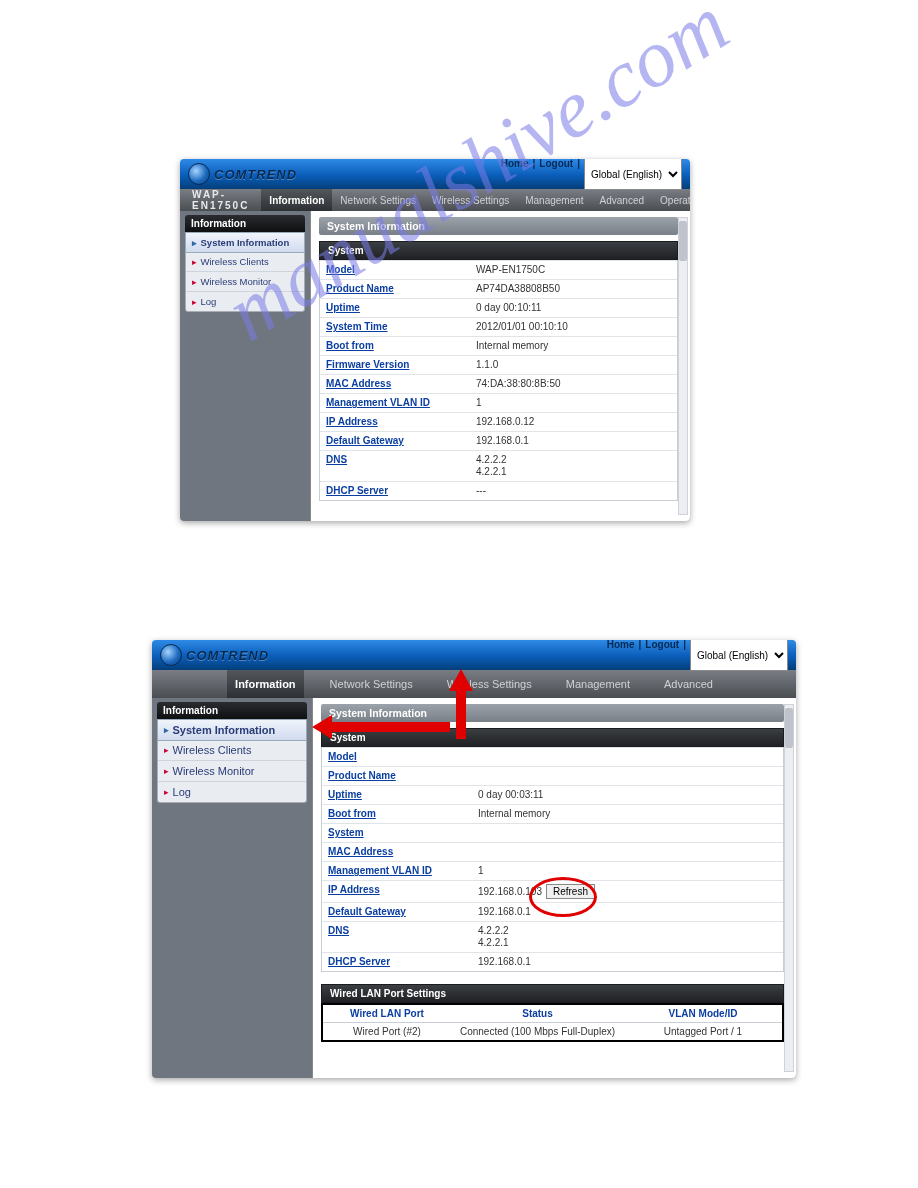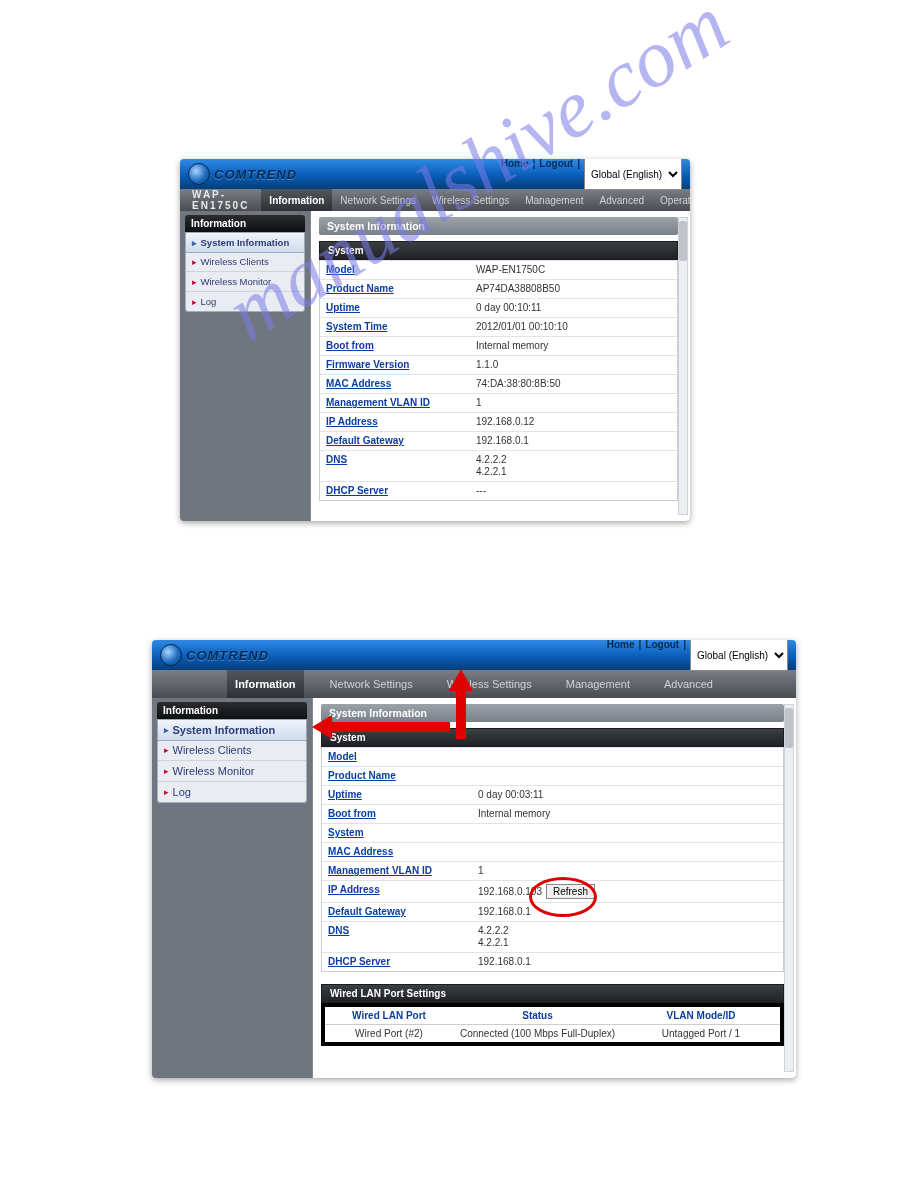--- a/index.html
+++ b/index.html
@@ -34,21 +34,21 @@
 
 .content { flex:1; background:#fff; margin:0; position:relative; overflow:hidden; border-left:1px solid #888; }
 .content-inner { position:absolute; inset:0; overflow-y:auto; padding:6px 12px 6px 8px; }
 .section-title { background:linear-gradient(#9ba2aa,#7a8088); color:#fff; font-weight:bold; font-size:10.5px; padding:3px 8px; border-radius:2px; margin-bottom:6px; }
 .subhead { background:linear-gradient(#3b3e42,#1f2124); color:#fff; font-weight:bold; font-size:10px; padding:3px 8px; border:1px solid #1a1c1e; }
 .grid { border:1px solid #c9cdd4; border-top:none; font-size:10px; color:#0a3ea0; background:#fff; }
 .row { display:flex; border-top:1px solid #e0e3e8; line-height:1.2; }
 .row .k { flex:0 0 138px; padding:3px 6px; font-weight:bold; color:#0a3ea0;text-decoration:underline; }
 .row .v { flex:1; padding:3px 6px; color:#333; }
 .row .v.multi{ white-space:pre-line;}
-.lan-table{ display:flex; flex-direction:column; font-size:10px; border:4px solid #000000;}
+.lan-table{ display:flex; flex-direction:column; font-size:10px; border:2px solid #000000;}
 .lan-head{ display:flex; color:#0a3ea0; font-weight:bold; border-bottom:1px solid #c9cdd4;}
 .lan-head div, .lan-body div{ padding:3px 4px; text-align:center;}
 .lan-body{ display:flex; color:#333;}
 .c1{flex:0 0 120px;} .c2{flex:1;} .c3{flex:0 0 150px;}
 
 .scrollbar-fake { position:absolute; right:2px; top:6px; bottom:6px; width:10px; }
 .scrollbar-fake .track{position:absolute; inset:0; background:#eceef2; border:1px solid #cfd2d8;}
 .scrollbar-fake .thumb{position:absolute; left:1px; right:1px; top:4px; height:40px; background:#bfc4cc; border-radius:2px;}
 
 .refresh-btn { font-size:10px; padding:1px 6px; border:1px solid #888; background:#f0f0f0; margin-left:4px; cursor:pointer; }

